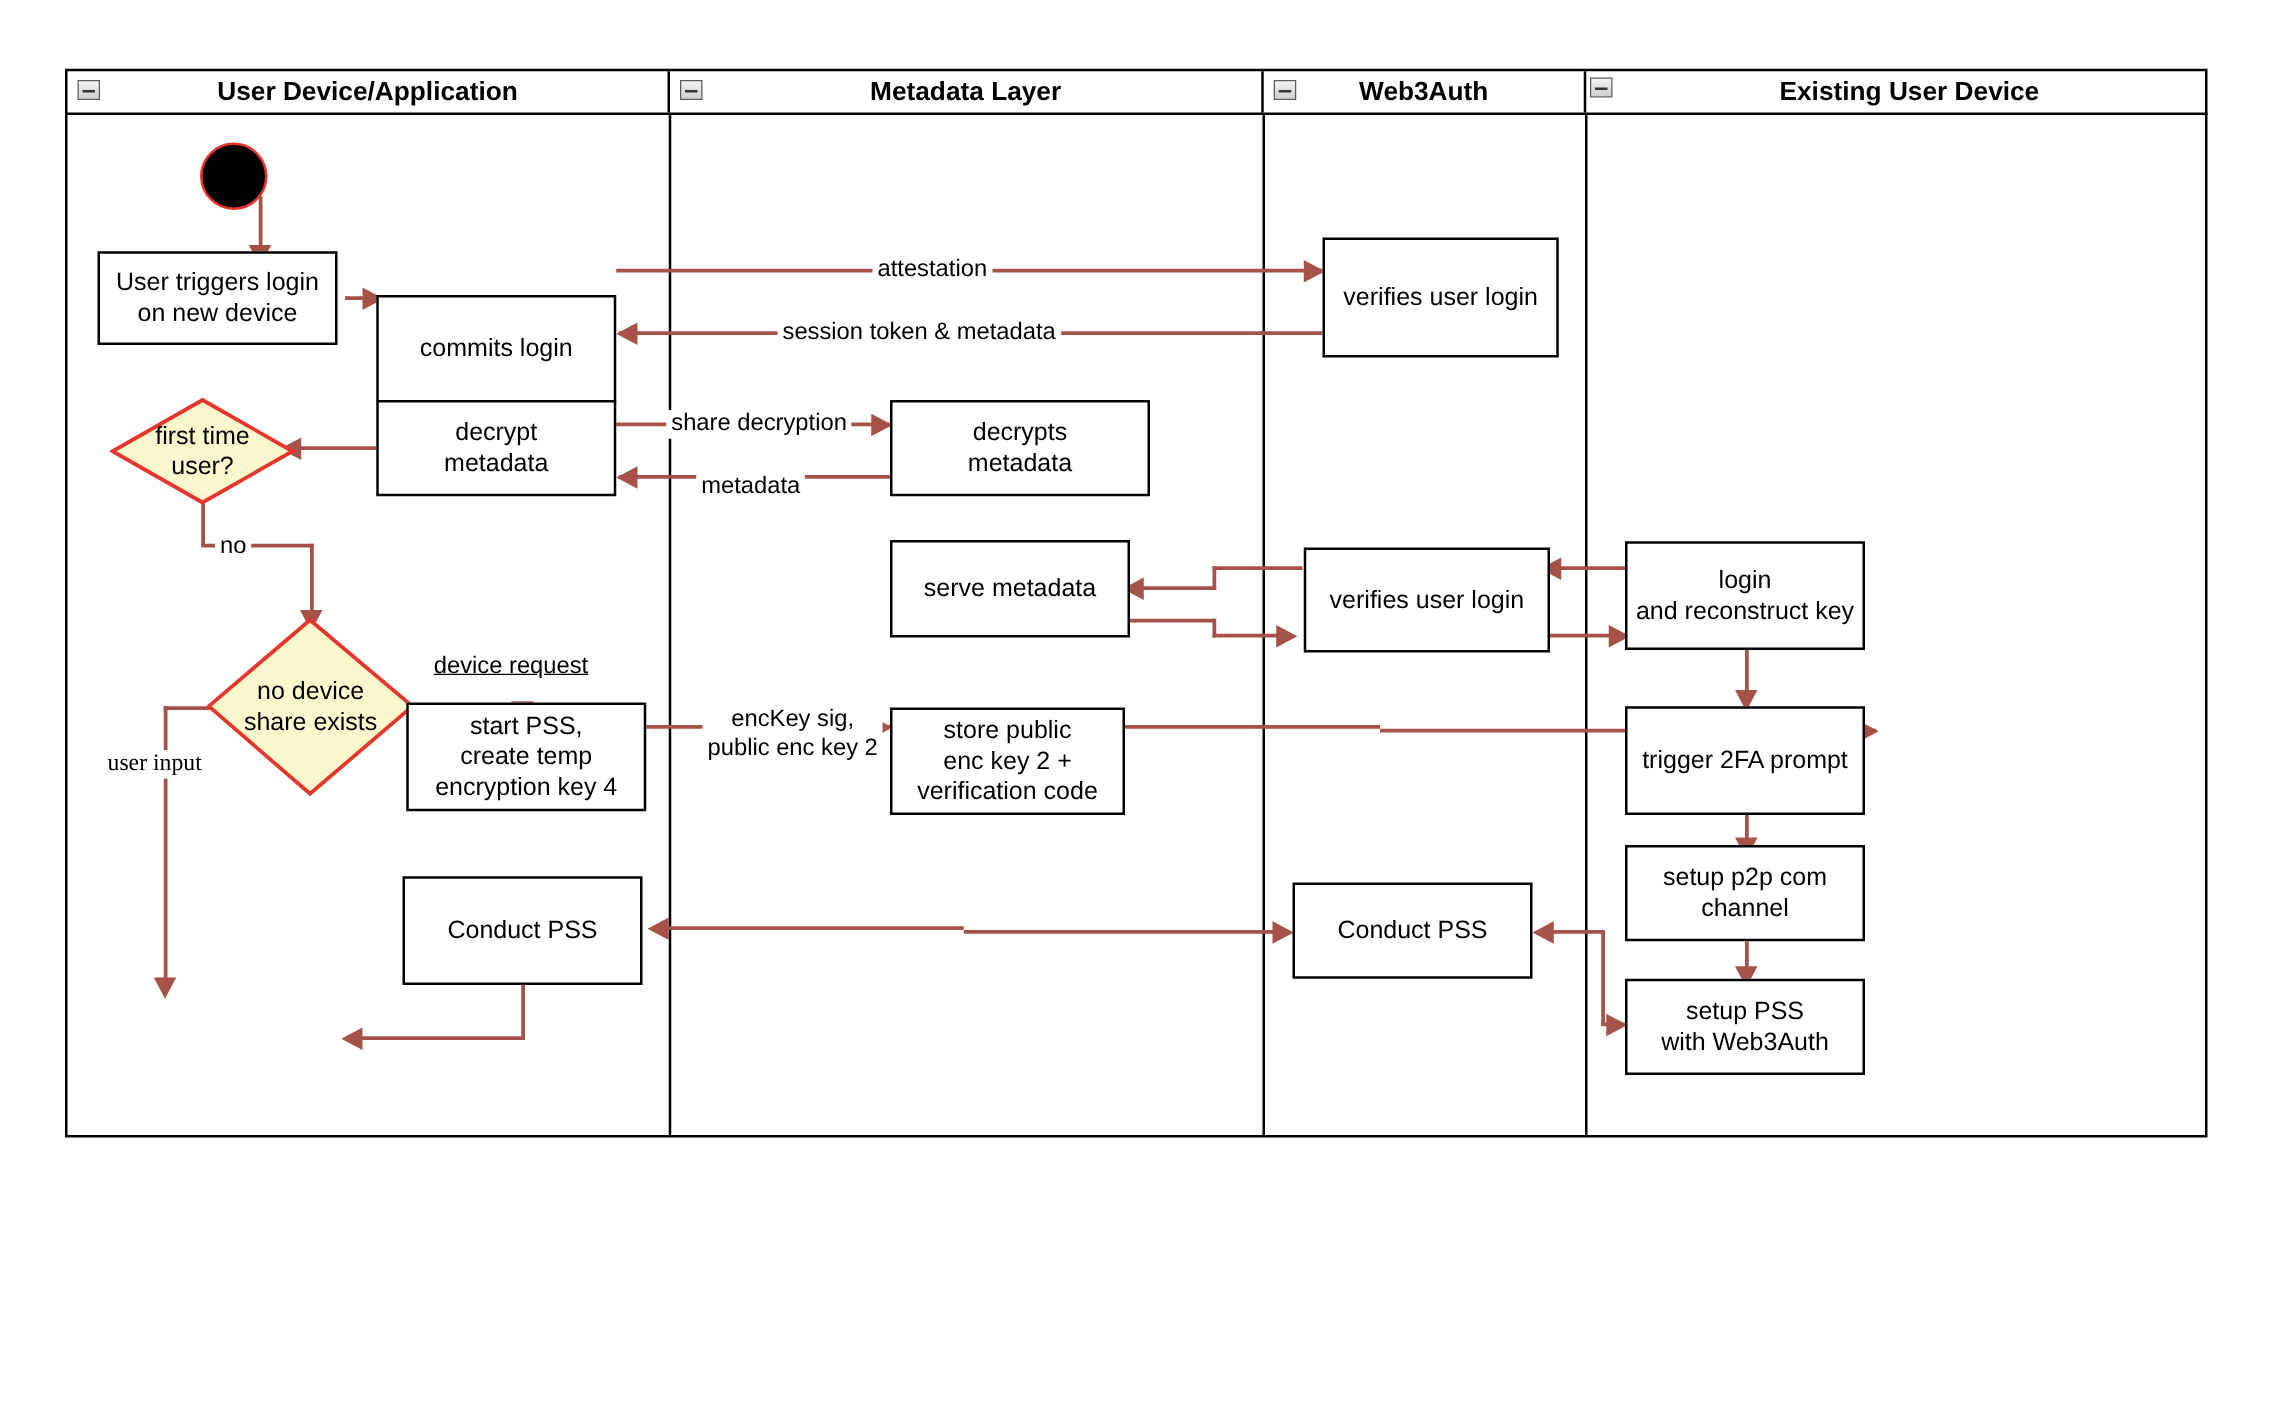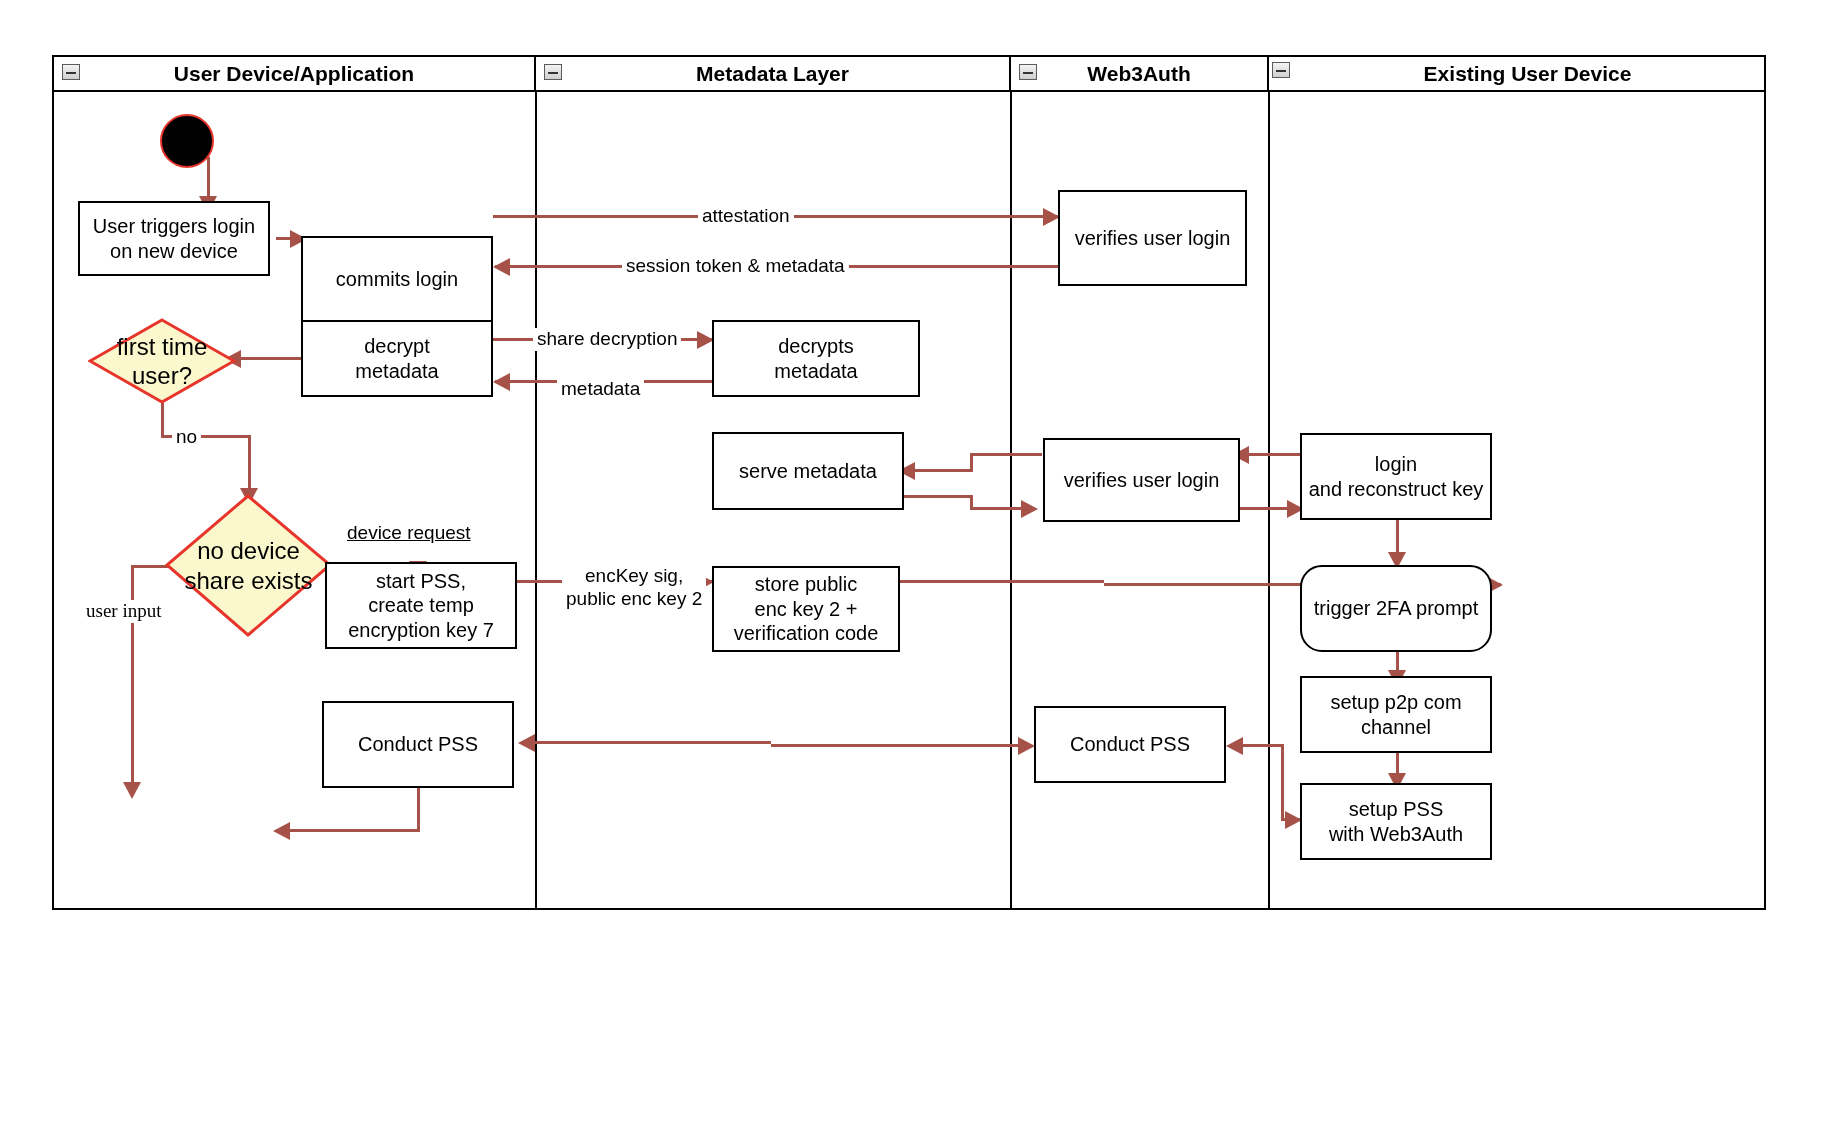--- a/index.html
+++ b/index.html
@@ -20,21 +20,21 @@
 
   
   .node{position:absolute;box-sizing:border-box;background:#ffffff;border:2px solid #000;
         display:flex;align-items:center;justify-content:center;text-align:center;
         font-size:20px;line-height:1.22;color:#000;padding:2px 4px;}
 
   .diamond{position:absolute;}
   .diamond svg{position:absolute;left:0;top:0;}
   .diamond .dtext{position:absolute;left:0;top:0;width:100%;height:100%;
       display:flex;align-items:center;justify-content:center;text-align:center;
-      font-size:24px;line-height:1.22;color:#000;}
+      font-size:20px;line-height:1.22;color:#000;}
 
   .start-node{position:absolute;border-radius:50%;background:#000;border:2px solid #e8352b;}
 
   
   .edge{position:absolute;background:#a65248;}
   .edge.h{height:3px;}
   .edge.v{width:3px;}
   .arrow{position:absolute;width:0;height:0;}
   .arrow.right{border-top:9px solid transparent;border-bottom:9px solid transparent;border-left:17px solid #a65248;}
   .arrow.left{border-top:9px solid transparent;border-bottom:9px solid transparent;border-right:17px solid #a65248;}
@@ -190,21 +190,21 @@
   <div class="diamond" style="left:165px;top:494px;width:167px;height:143px;">
     <svg width="167" height="143" viewBox="0 0 167 143">
       <polygon points="83,2 165,71 83,141 2,71" fill="#fbf8cd" stroke="#e8352b" stroke-width="3"></polygon>
     </svg>
     <div class="dtext" style="white-space:pre-line;">no device
 share exists</div>
   </div>
 
   <div class="node" style="left:325px;top:562px;width:192px;height:87px;white-space:pre-line;">start PSS,
 create temp
-encryption key 7</div>
+encryption key 4</div>
 
   <div class="node" style="left:322px;top:701px;width:192px;height:87px;white-space:pre-line;">Conduct PSS</div>
 
 
   <div class="node" style="left:712px;top:320px;width:208px;height:77px;white-space:pre-line;">decrypts
 metadata</div>
 
   <div class="node" style="left:712px;top:432px;width:192px;height:78px;white-space:pre-line;">serve metadata</div>
 
   <div class="node" style="left:712px;top:566px;width:188px;height:86px;white-space:pre-line;">store public
@@ -213,21 +213,21 @@
 
   <div class="node" style="left:1058px;top:190px;width:189px;height:96px;white-space:pre-line;">verifies user login</div>
 
   <div class="node" style="left:1043px;top:438px;width:197px;height:84px;white-space:pre-line;">verifies user login</div>
 
   <div class="node" style="left:1034px;top:706px;width:192px;height:77px;white-space:pre-line;">Conduct PSS</div>
 
   <div class="node" style="left:1300px;top:433px;width:192px;height:87px;white-space:pre-line;">login
 and reconstruct key</div>
 
-  <div class="node" style="left:1300px;top:565px;width:192px;height:87px;white-space:pre-line;border-radius:22px;">trigger 2FA prompt</div>
+  <div class="node" style="left:1300px;top:565px;width:192px;height:87px;white-space:pre-line;">trigger 2FA prompt</div>
 
   <div class="node" style="left:1300px;top:676px;width:192px;height:77px;white-space:pre-line;">setup p2p com
 channel</div>
 
   <div class="node" style="left:1300px;top:783px;width:192px;height:77px;white-space:pre-line;">setup PSS
 with Web3Auth</div>
 
 </div>
 
 </body></html>

